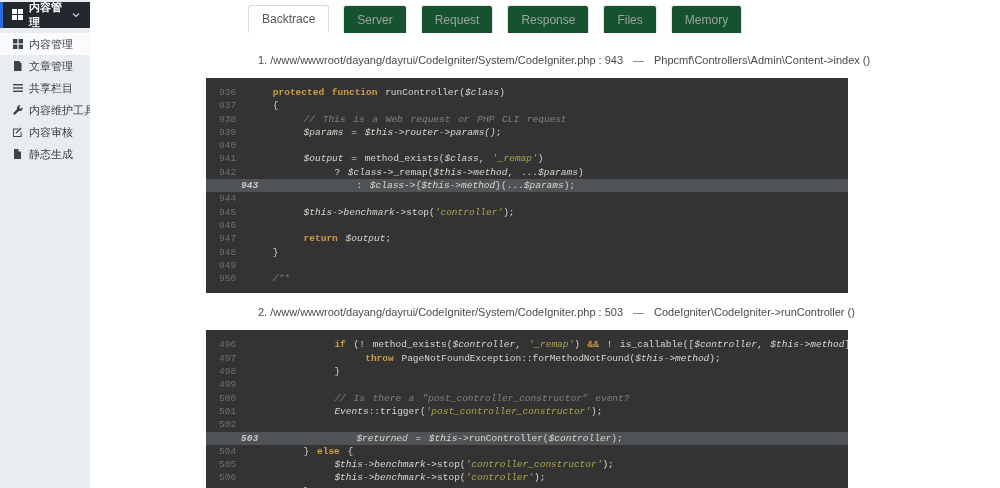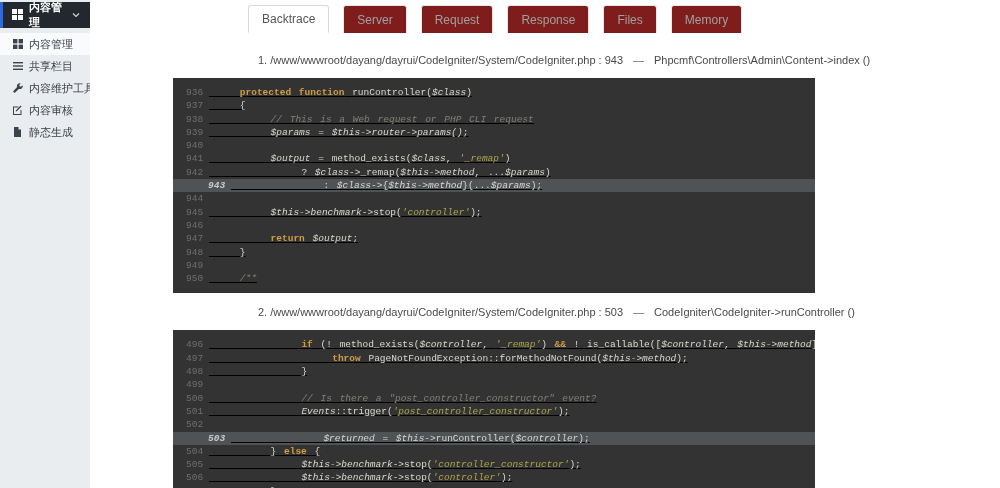--- a/index.html
+++ b/index.html
@@ -25,32 +25,32 @@
   .sb-item .ico { width:11px; height:11px; display:flex; align-items:center;
                   justify-content:center; color:#3d434a; flex:0 0 11px; }
   .sb-item .sub-chev { margin-left:auto; margin-right:11px; display:flex; color:#6b7077; }
 
   
   .content { position:absolute; left:90px; top:0; width:910px; height:488px; background:#fff; }
 
   .tabbar { display:flex; gap:14px; margin:5px 0 0 158px; }
   .tab { height:28px; display:flex; align-items:center; padding:0 13px;
          font-size:12px; border-radius:3px 3px 0 0; cursor:pointer;
-         background:#7f1d1d; border:1px solid #e7e7e7; border-bottom:none; color:#a0a0a0; }
+         background:#14532d; border:1px solid #e7e7e7; border-bottom:none; color:#a0a0a0; }
   .tab.active { background:#fff; border:1px solid #d8d8d8; border-bottom:1px solid #fff;
                 color:#555; }
 
   .bt-panel { padding-top:20px; }
   .bt-entry { margin-bottom:12px; }
   .bt-head { margin:0 0 10px 168px; font-size:11px; color:#4a4a4a; height:15px;
              line-height:15px; white-space:nowrap; }
   .bt-head .dash { margin:0 10px; color:#6a6a6a; }
 
-  .code-block { margin-left:83px; width:642px; background:#333333;
-                padding:8px 0; overflow:hidden;text-decoration:underline; }
+  .code-block { margin-left:116px; width:642px; background:#333333;
+                padding:8px 0; overflow:hidden; }
   .code-line { height:13.3px; line-height:13.3px; white-space:pre;
                font-family:"Liberation Mono", monospace; font-size:9.5px;
                word-spacing:2px; color:#d8d8cf; }
   .code-line .ln { display:inline-block; width:36px; padding-left:13px;
                    color:#6f6f6f; font-style:normal; }
   .code-line.hl { background:#505356;padding-left:22px; }
   .code-line.hl .ln { color:#c9c9c9; font-style:italic; font-weight:bold; }
   .tok-p { color:#d8d8cf; }
   .tok-v { color:#d8d8cf; font-style:italic; }
   .tok-k { color:#cf9d45; font-weight:bold; }
@@ -85,20 +85,28 @@
           <svg width="10" height="10" viewBox="0 0 10 10">
             <g fill="currentColor">
               <rect x="0" y="0" width="4.4" height="4.4"></rect>
               <rect x="5.6" y="0" width="4.4" height="4.4"></rect>
               <rect x="0" y="5.6" width="4.4" height="4.4"></rect>
               <rect x="5.6" y="5.6" width="4.4" height="4.4"></rect>
             </g>
           </svg>
         </span>
         <span>内容管理</span>
+      </div>
+      <div class="sb-item">
+        <span class="ico">
+          <svg width="9" height="10" viewBox="0 0 9 10">
+            <path fill="currentColor" d="M1 0h5l2.5 2.5V10H1z"></path>
+          </svg>
+        </span>
+        <span>文章管理</span>
       </div>
       <div class="sb-item">
         <span class="ico">
           <svg width="10" height="8" viewBox="0 0 10 8">
             <g fill="currentColor">
               <rect x="0" y="0" width="10" height="1.4"></rect>
               <rect x="0" y="3.3" width="10" height="1.4"></rect>
               <rect x="0" y="6.6" width="10" height="1.4"></rect>
             </g>
           </svg>

